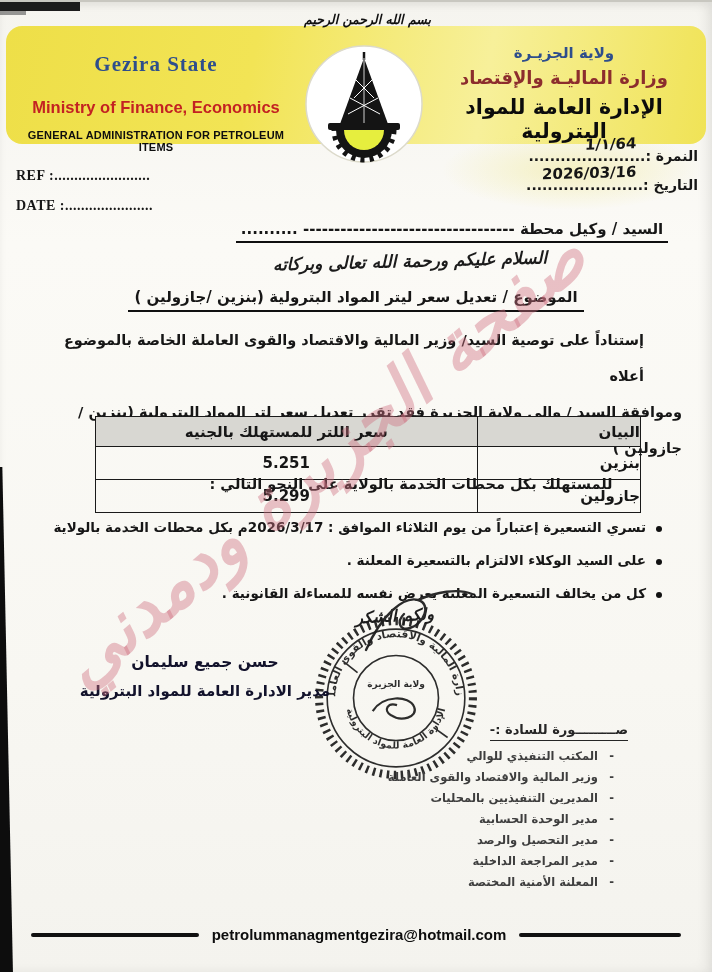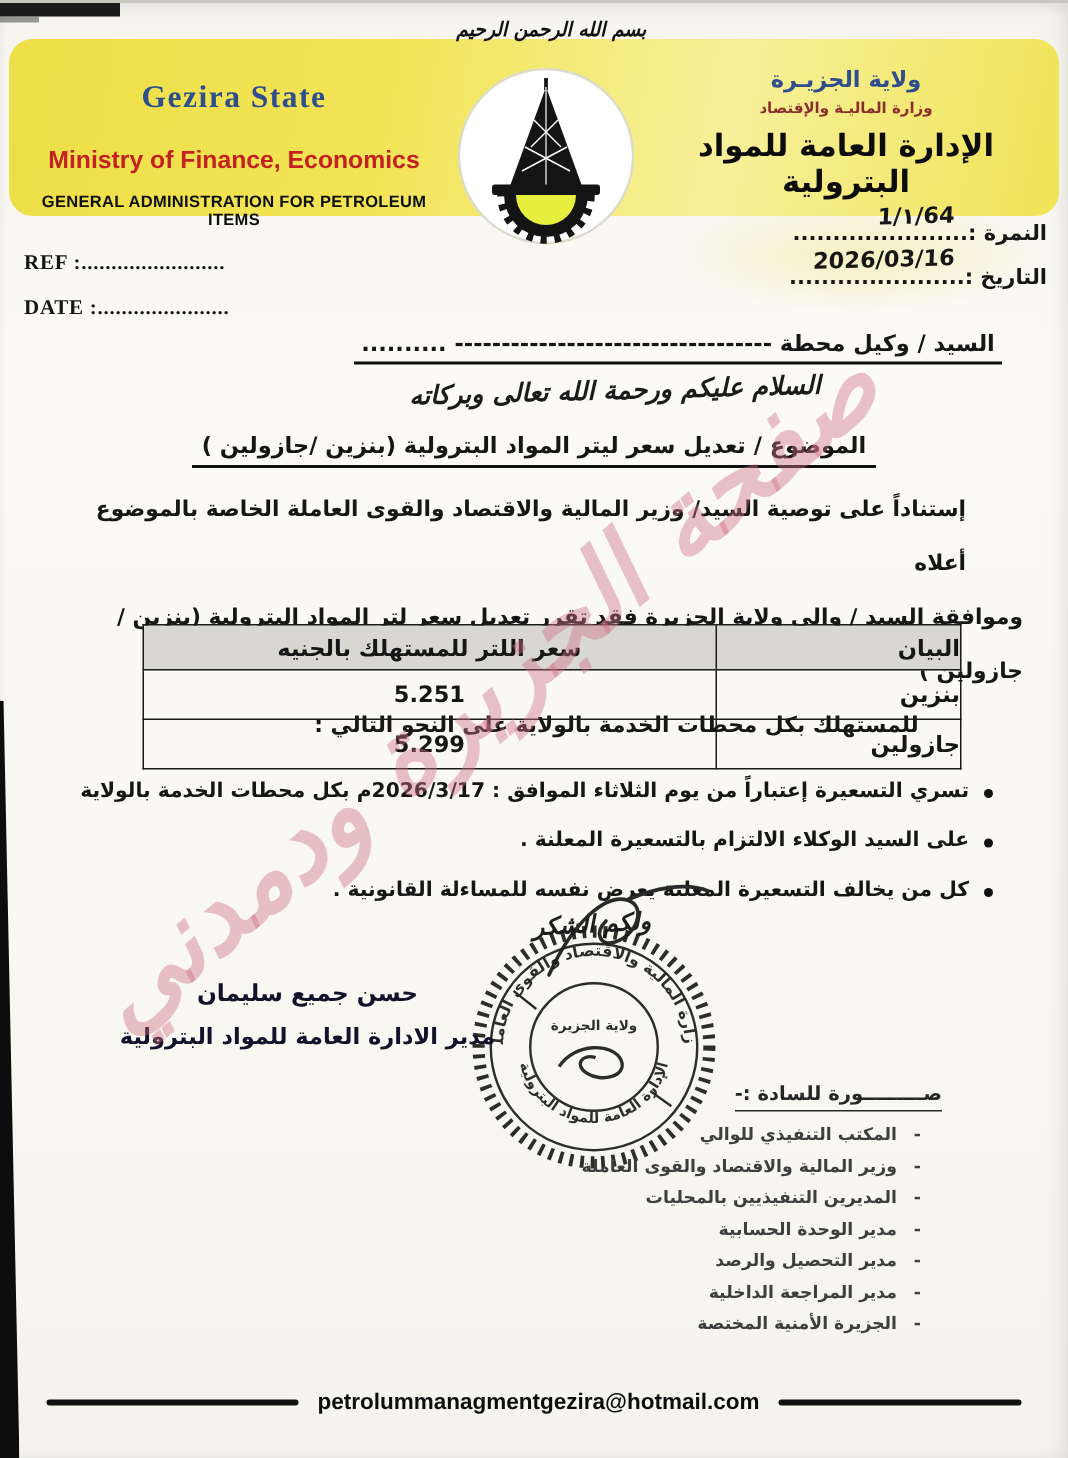--- a/index.html
+++ b/index.html
@@ -25,21 +25,21 @@
     background:radial-gradient(closest-side, rgba(238,230,130,.45), rgba(238,230,130,0)); }
   .bismillah { position:absolute; top:10px; left:300px; width:135px; text-align:center;
     font-size:12.5px; font-weight:bold; font-style:italic; color:#101010; transform:scaleY(1.05); }
   .logo { position:absolute; top:42px; left:304px; width:120px; height:120px; }
   .hdr-en { position:absolute; top:50px; left:10px; width:292px; text-align:center; }
   .hdr-en .l1 { font-family:"Liberation Serif", serif; font-weight:bold; font-size:21px; color:#2e4e8c; letter-spacing:1px; }
   .hdr-en .l2 { font-family:Liberation Sans, sans-serif; font-weight:bold; font-size:16.5px; color:#c32222; margin-top:21px; }
   .hdr-en .l3 { font-family:"Liberation Sans", sans-serif; font-weight:bold; font-size:11px; color:#0e0e0e; margin-top:12px; letter-spacing:.2px; }
   .hdr-ar { position:absolute; top:42px; left:424px; width:280px; text-align:center; direction:rtl; }
   .hdr-ar .l1 { font-weight:bold; font-size:15px; color:#2e4e8c; }
-  .hdr-ar .l2 { font-weight:bold; font-size:10px; color:#8c2d2d; margin-top:5px; }
+  .hdr-ar .l2 { font-weight:bold; font-size:18px; color:#8c2d2d; margin-top:5px; }
   .hdr-ar .l3 { font-weight:bold; font-size:20.5px; color:#0c0c0c; margin-top:7px; }
   
   .meta-ar { position:absolute; top:146px; right:14px; width:242px; direction:rtl; font-weight:bold; font-size:14px; }
   .meta-row { position:relative; margin-bottom:13px; white-space:nowrap; }
   .meta-dots { letter-spacing:1px; }
   .meta-val { position:absolute; right:62px; top:-13px; font-size:15px; font-weight:bold; transform:rotate(-1.5deg) skewX(-4deg); direction:ltr; }
   .meta-en { position:absolute; top:166px; left:16px; font-family:"Liberation Serif", serif; font-weight:bold; font-size:14px; }
   .meta-en div { margin-bottom:14px; letter-spacing:.5px; }
   
   .recipient { position:absolute; top:218px; right:44px; width:432px; direction:rtl; text-align:center;
@@ -234,21 +234,21 @@
   <div class="closing-title">مدير الادارة العامة للمواد البترولية</div>
 
   <div class="cc-head">صـــــــــورة للسادة :-</div>
   <ul class="cc-list">
     <li>المكتب التنفيذي للوالي</li>
     <li>وزير المالية والاقتصاد والقوى العاملة</li>
     <li>المديرين التنفيذيين بالمحليات</li>
     <li>مدير الوحدة الحسابية</li>
     <li>مدير التحصيل والرصد</li>
     <li>مدير المراجعة الداخلية</li>
-    <li>الجزيرة الأمنية المختصة</li>
+    <li>المعلنة الأمنية المختصة</li>
   </ul>
 
   <div class="watermark">صفحة الجزيرة ودمدني</div>
 
   <div class="footer">
     <span class="rule left"></span>
     <span class="email">petrolummanagmentgezira@hotmail.com</span>
     <span class="rule right"></span>
   </div>
 

